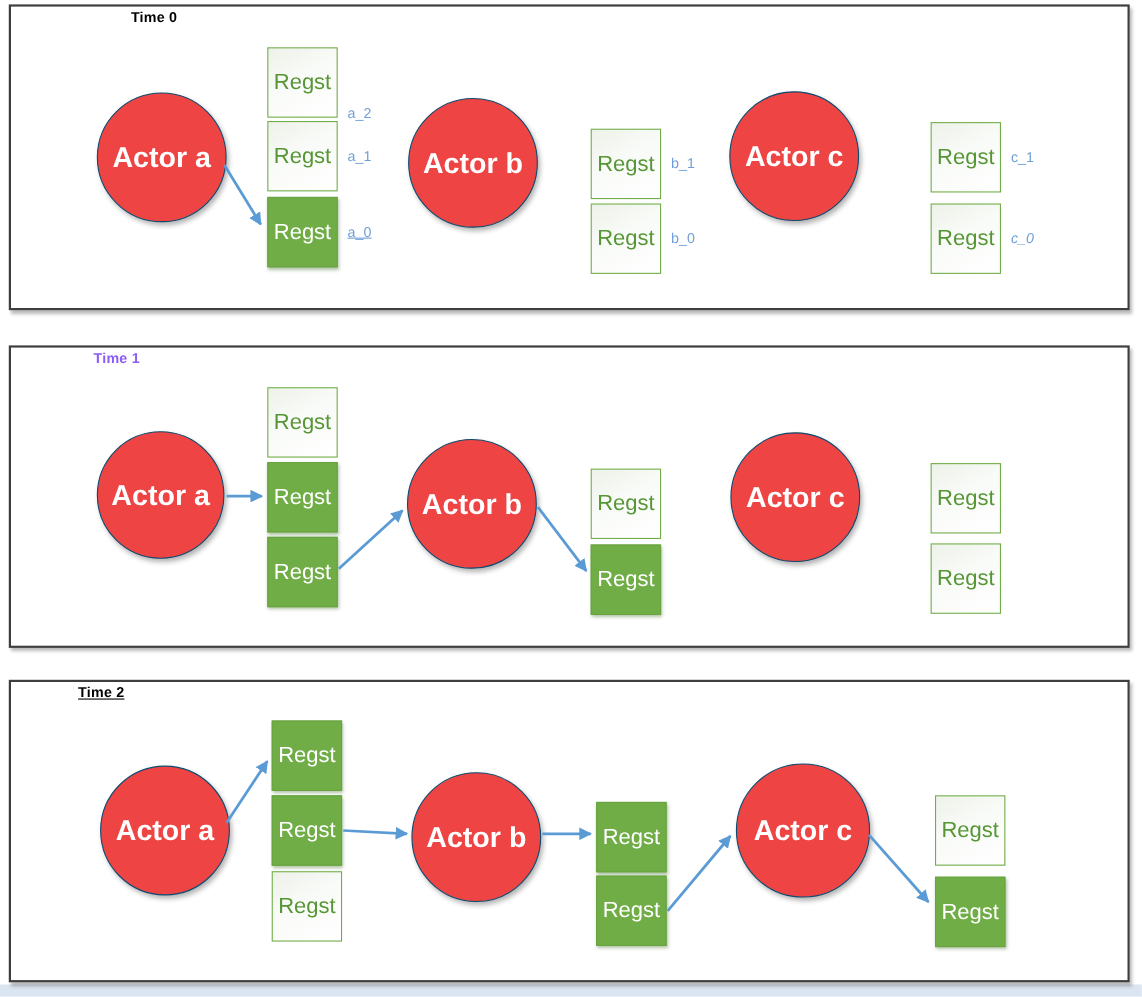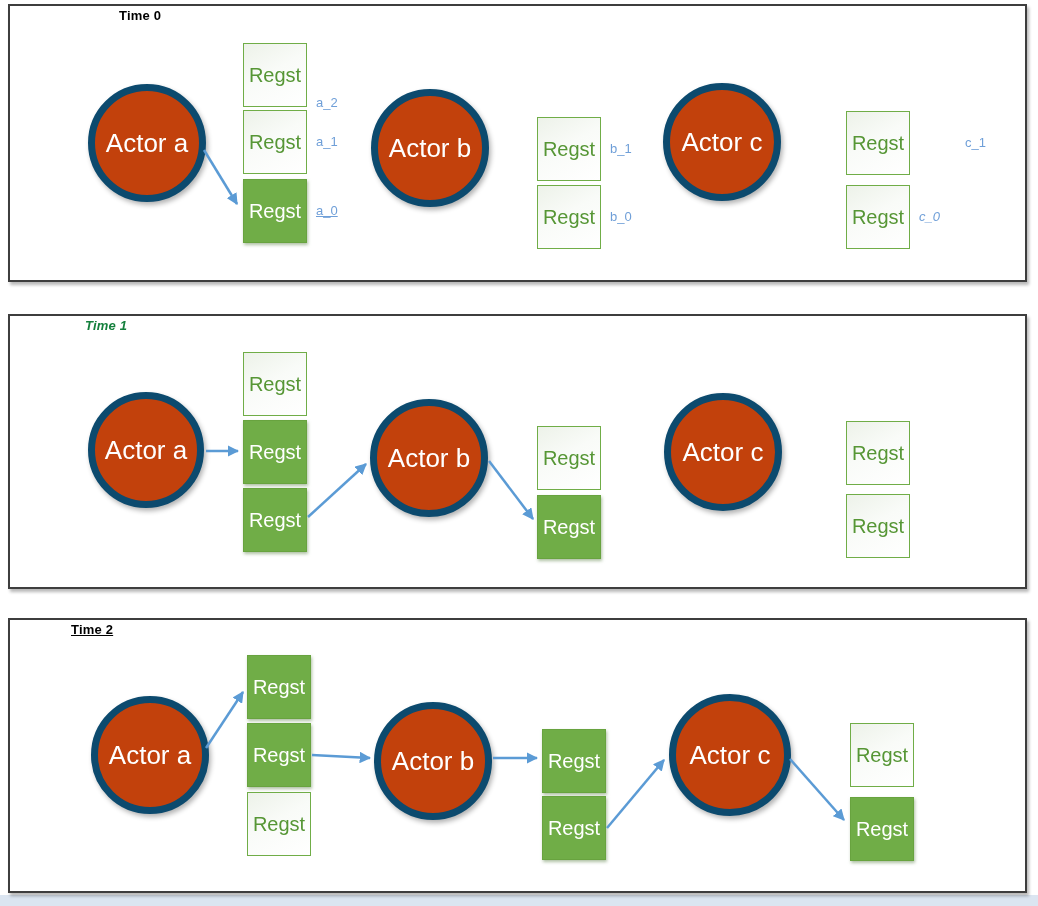--- a/index.html
+++ b/index.html
@@ -14,25 +14,26 @@
     border:2px solid #3e3e3e;box-sizing:border-box;
     box-shadow:2px 3px 3px rgba(0,0,0,0.28);
     z-index:1;
   }
   .time-label{
     position:absolute;font-size:13px;font-weight:bold;color:#000000;
     z-index:3;letter-spacing:.2px;
   }
   .actor{
     position:absolute;border-radius:50%;
-    background:#c2410c;border:7px solid #0c4a6e;box-sizing:border-box;
+    background:#ef4444;border:1px solid #0c4a6e;box-sizing:border-box;
     color:#ffffff;display:flex;align-items:center;justify-content:center;
     font-size:26px;white-space:nowrap;
     box-shadow:2px 3px 5px rgba(0,0,0,0.30);
     z-index:3;
+    font-weight:bold;
   }
   .register{
     position:absolute;width:64px;height:64px;box-sizing:border-box;
     display:flex;align-items:center;justify-content:center;
     font-size:20px;z-index:3;
   }
   .register.outline{
     border:1.5px solid #70ad47;
     background:linear-gradient(150deg,#edf2e9 0%,#f9fbf8 45%,#ffffff 100%);
     color:#569635;
@@ -65,25 +66,25 @@
     <div class="reg-tag" style="left: 316px; top: 67px; margin-top: 28px;">a_2</div>
     <div class="register outline" style="left: 243px; top: 110px; width: 64px; height: 64px;">Regst</div>
     <div class="reg-tag" style="left: 316px; top: 134px;">a_1</div>
     <div class="register filled" style="left: 243px; top: 179px; width: 64px; height: 64px;">Regst</div>
     <div class="reg-tag" style="left: 316px; top: 203px; text-decoration: underline;">a_0</div>
     <div class="register outline" style="left: 537px; top: 117px; width: 64px; height: 64px;">Regst</div>
     <div class="reg-tag" style="left: 610px; top: 141px;">b_1</div>
     <div class="register outline" style="left: 537px; top: 185px; width: 64px; height: 64px;">Regst</div>
     <div class="reg-tag" style="left: 610px; top: 209px;">b_0</div>
     <div class="register outline" style="left: 846px; top: 111px; width: 64px; height: 64px;">Regst</div>
-    <div class="reg-tag" style="left: 965px; top: 135px;">c_1</div>
+    <div class="reg-tag" style="left: 919px; top: 135px;">c_1</div>
     <div class="register outline" style="left: 846px; top: 185px; width: 64px; height: 64px;">Regst</div>
     <div class="reg-tag" style="left: 919px; top: 209px; font-style: italic;">c_0</div>
     <div class="panel" style="left: 8px; top: 314px; width: 1019px; height: 275px;"></div>
-    <div class="time-label" style="left: 85px; top: 318px; color: #15803d; font-style: italic;">Time 1</div>
+    <div class="time-label" style="left: 85px; top: 318px; color: #8b5cf6;">Time 1</div>
     <div class="actor" style="left: 88px; top: 392px; width: 116px; height: 116px;">Actor a</div>
     <div class="actor" style="left: 370px; top: 399px; width: 118px; height: 118px;">Actor b</div>
     <div class="actor" style="left: 664px; top: 393px; width: 118px; height: 118px;">Actor c</div>
     <div class="register outline" style="left: 243px; top: 352px; width: 64px; height: 64px;">Regst</div>
     <div class="register filled" style="left: 243px; top: 420px; width: 64px; height: 64px;">Regst</div>
     <div class="register filled" style="left: 243px; top: 488px; width: 64px; height: 64px;">Regst</div>
     <div class="register outline" style="left: 537px; top: 426px; width: 64px; height: 64px;">Regst</div>
     <div class="register filled" style="left: 537px; top: 495px; width: 64px; height: 64px;">Regst</div>
     <div class="register outline" style="left: 846px; top: 421px; width: 64px; height: 64px;">Regst</div>
     <div class="register outline" style="left: 846px; top: 494px; width: 64px; height: 64px;">Regst</div>

